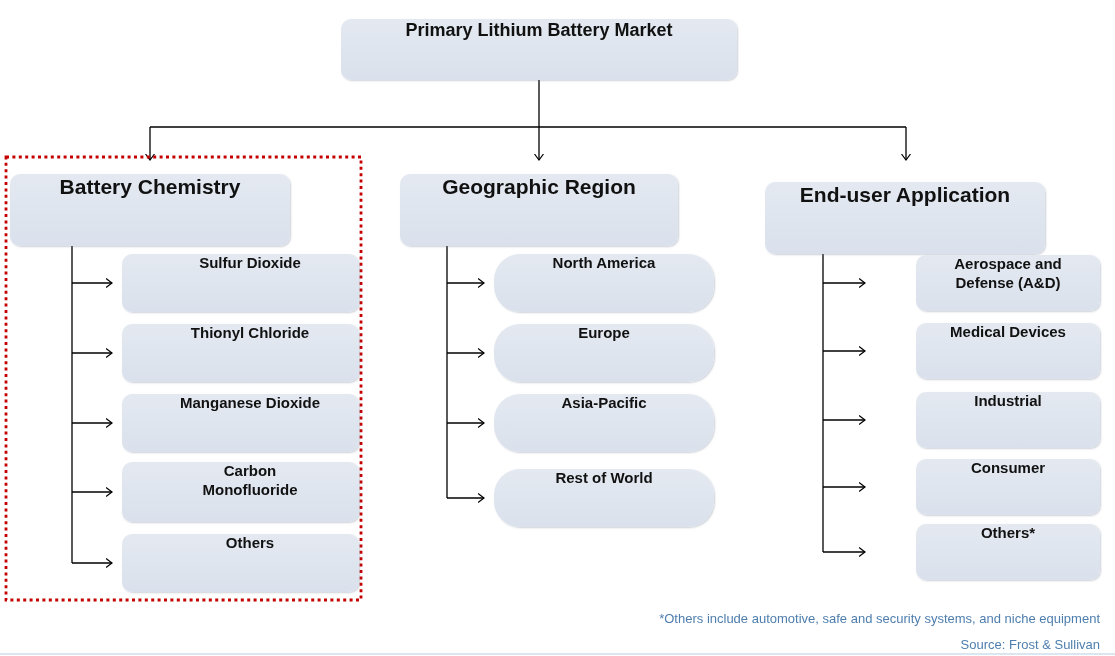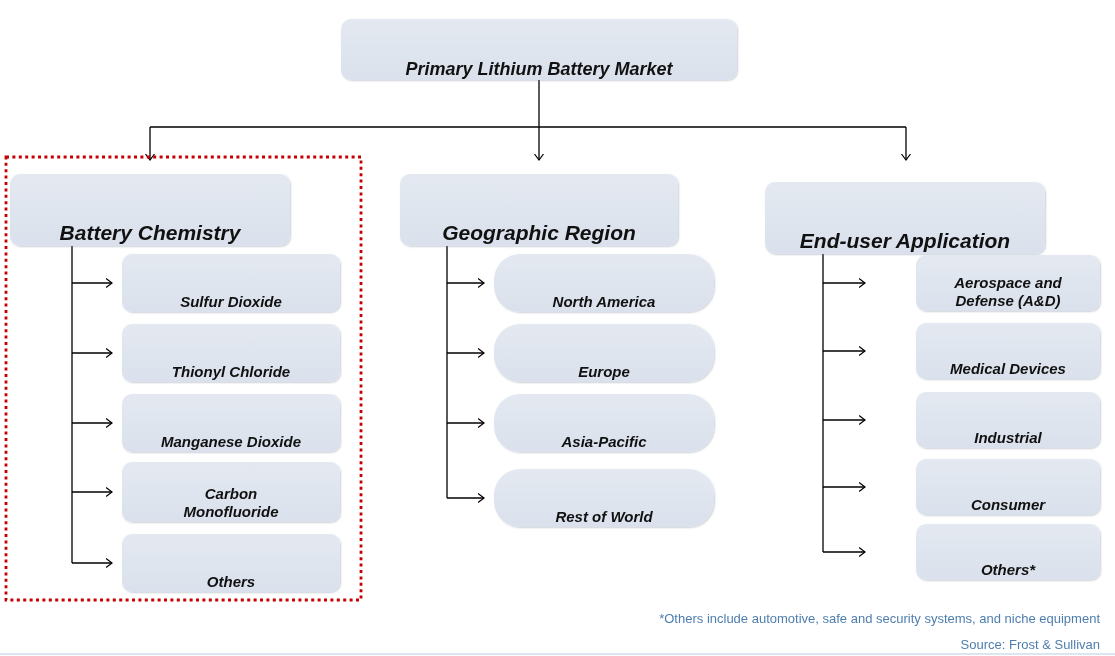--- a/index.html
+++ b/index.html
@@ -14,37 +14,36 @@
   svg.connectors {
     position: absolute;
     left: 0; top: 0;
     z-index: 1;
   }
   .node {
     position: absolute;
     background: linear-gradient(180deg, #e4e9f1 0%, #dae1ec 100%);
     border-radius: 10px;
     display: flex;
-    align-items: flex-end;
+    align-items: flex-start;
     justify-content: center;
     text-align: center;
     color: #111111;
     font-weight: 700;
     box-shadow: 1px 1px 2px rgba(110,120,140,0.35);
     z-index: 2;
     line-height: 1.25;
-    font-style: italic;
   }
   .title-node  { left: 341px; top: 19px;  width: 396px; height: 61px; font-size: 18px; }
   .header-node { top: 174px; height: 72px; font-size: 21px; }
   .hdr0 { left: 10px;  width: 280px; }
   .hdr1 { left: 400px; width: 278px; }
   .hdr2 { left: 765px; width: 280px; margin-top: 8px; }
   .child-node { font-size: 15px; }
-  .col0 { left: 122px; width: 218px; height: 58px; }
+  .col0 { left: 122px; width: 218px; height: 58px; padding-left: 19px; }
   .col1 { left: 494px; width: 220px; height: 58px; border-radius: 26px; }
   .col2 { left: 916px; width: 184px; height: 56px; }
   .w110 { display: inline-block; max-width: 110px; }
   .w135 { display: inline-block; max-width: 135px; }
   .footnote, .source {
     position: absolute;
     right: 15px;
     font-size: 13px;
     color: #4e7eae;
     z-index: 2;

